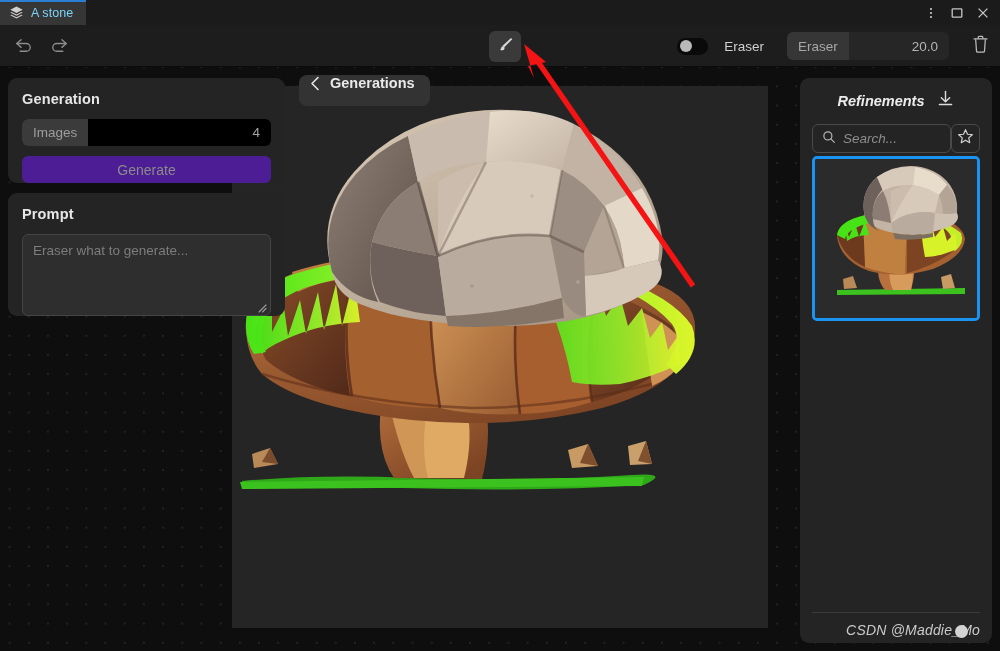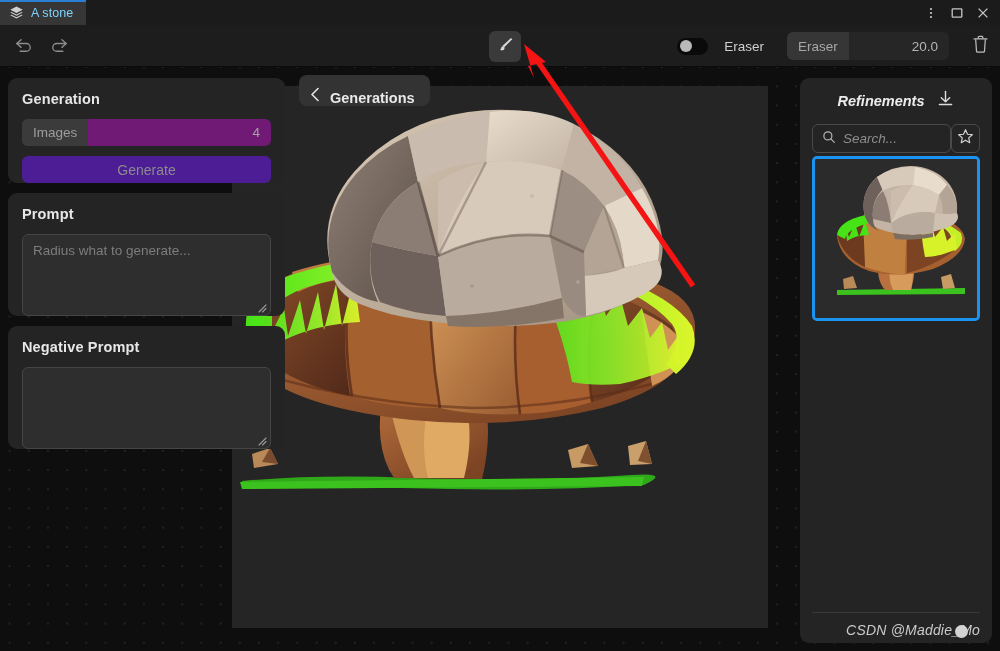--- a/index.html
+++ b/index.html
@@ -182,21 +182,21 @@
     font-size: 14.5px;
     font-weight: bold;
     color: #e7e7e7;
     margin-bottom: 12px;
     letter-spacing: 0.15px;
   }
   .field-row {
     display: flex;
     align-items: stretch;
     height: 27px;
-    background: #701a75;
+    background: #000000;
     border-radius: 6px;
     overflow: hidden;
     margin-bottom: 10px;
     cursor: text;
   }
   .field-row .fr-label {
     background: #3b3b3b;
     display: flex; align-items: center;
     padding: 0 11px;
     font-size: 13.5px;
@@ -250,21 +250,21 @@
     overflow: hidden;
     z-index: 5;
   }
   .back-btn {
     position: absolute;
     left: 299px; top: 75px;
     height: 31px;
     padding: 0 15px 0 9px;
     background: #333333;
     border-radius: 8px;
-    display: flex; align-items: flex-end; gap: 7px;
+    display: flex; align-items: flex-start; gap: 7px;
     font-size: 14.5px;
     font-weight: bold;
     color: #e9e9e9;
     cursor: pointer;
     z-index: 20;
   }
 
   
   .art { position: absolute; left: 0; top: 0; width: 536px; height: 542px; }
 
@@ -462,40 +462,29 @@
       <div class="field-row">
         <div class="fr-label">Images</div>
         <div class="fr-value">4</div>
       </div>
       <button class="btn-wide">Generate</button>
     </div>
 
     <div class="card">
       <div class="card-title">Prompt</div>
       <div class="txt-area">
-        <span>Radius what to generate...</span>
+        <span>Eraser what to generate...</span>
         <span class="resize-grip">
           <svg width="11" height="11" viewBox="0 0 11 11">
             <path d="M10 3 L3 10 M10 6.5 L6.5 10" stroke="#9b9b9b" stroke-width="1.1" fill="none" stroke-linecap="round"></path>
           </svg>
         </span>
       </div>
     </div>
 
-    <div class="card">
-      <div class="card-title">Negative Prompt</div>
-      <div class="txt-area">
-        <span></span>
-        <span class="resize-grip">
-          <svg width="11" height="11" viewBox="0 0 11 11">
-            <path d="M10 3 L3 10 M10 6.5 L6.5 10" stroke="#9b9b9b" stroke-width="1.1" fill="none" stroke-linecap="round"></path>
-          </svg>
-        </span>
-      </div>
-    </div>
   </div>
 
   <div class="canvas-area">
     <svg class="art" viewBox="0 0 536 542">
       <defs>
         <linearGradient id="gLightTop" x1="0" y1="0" x2="1" y2="1">
           <stop offset="0" stop-color="#e8dccb"></stop>
             <stop offset="1" stop-color="#c3b4a6"></stop>
         </linearGradient>
         <linearGradient id="gMidStone" x1="0" y1="0" x2="1" y2="1">

